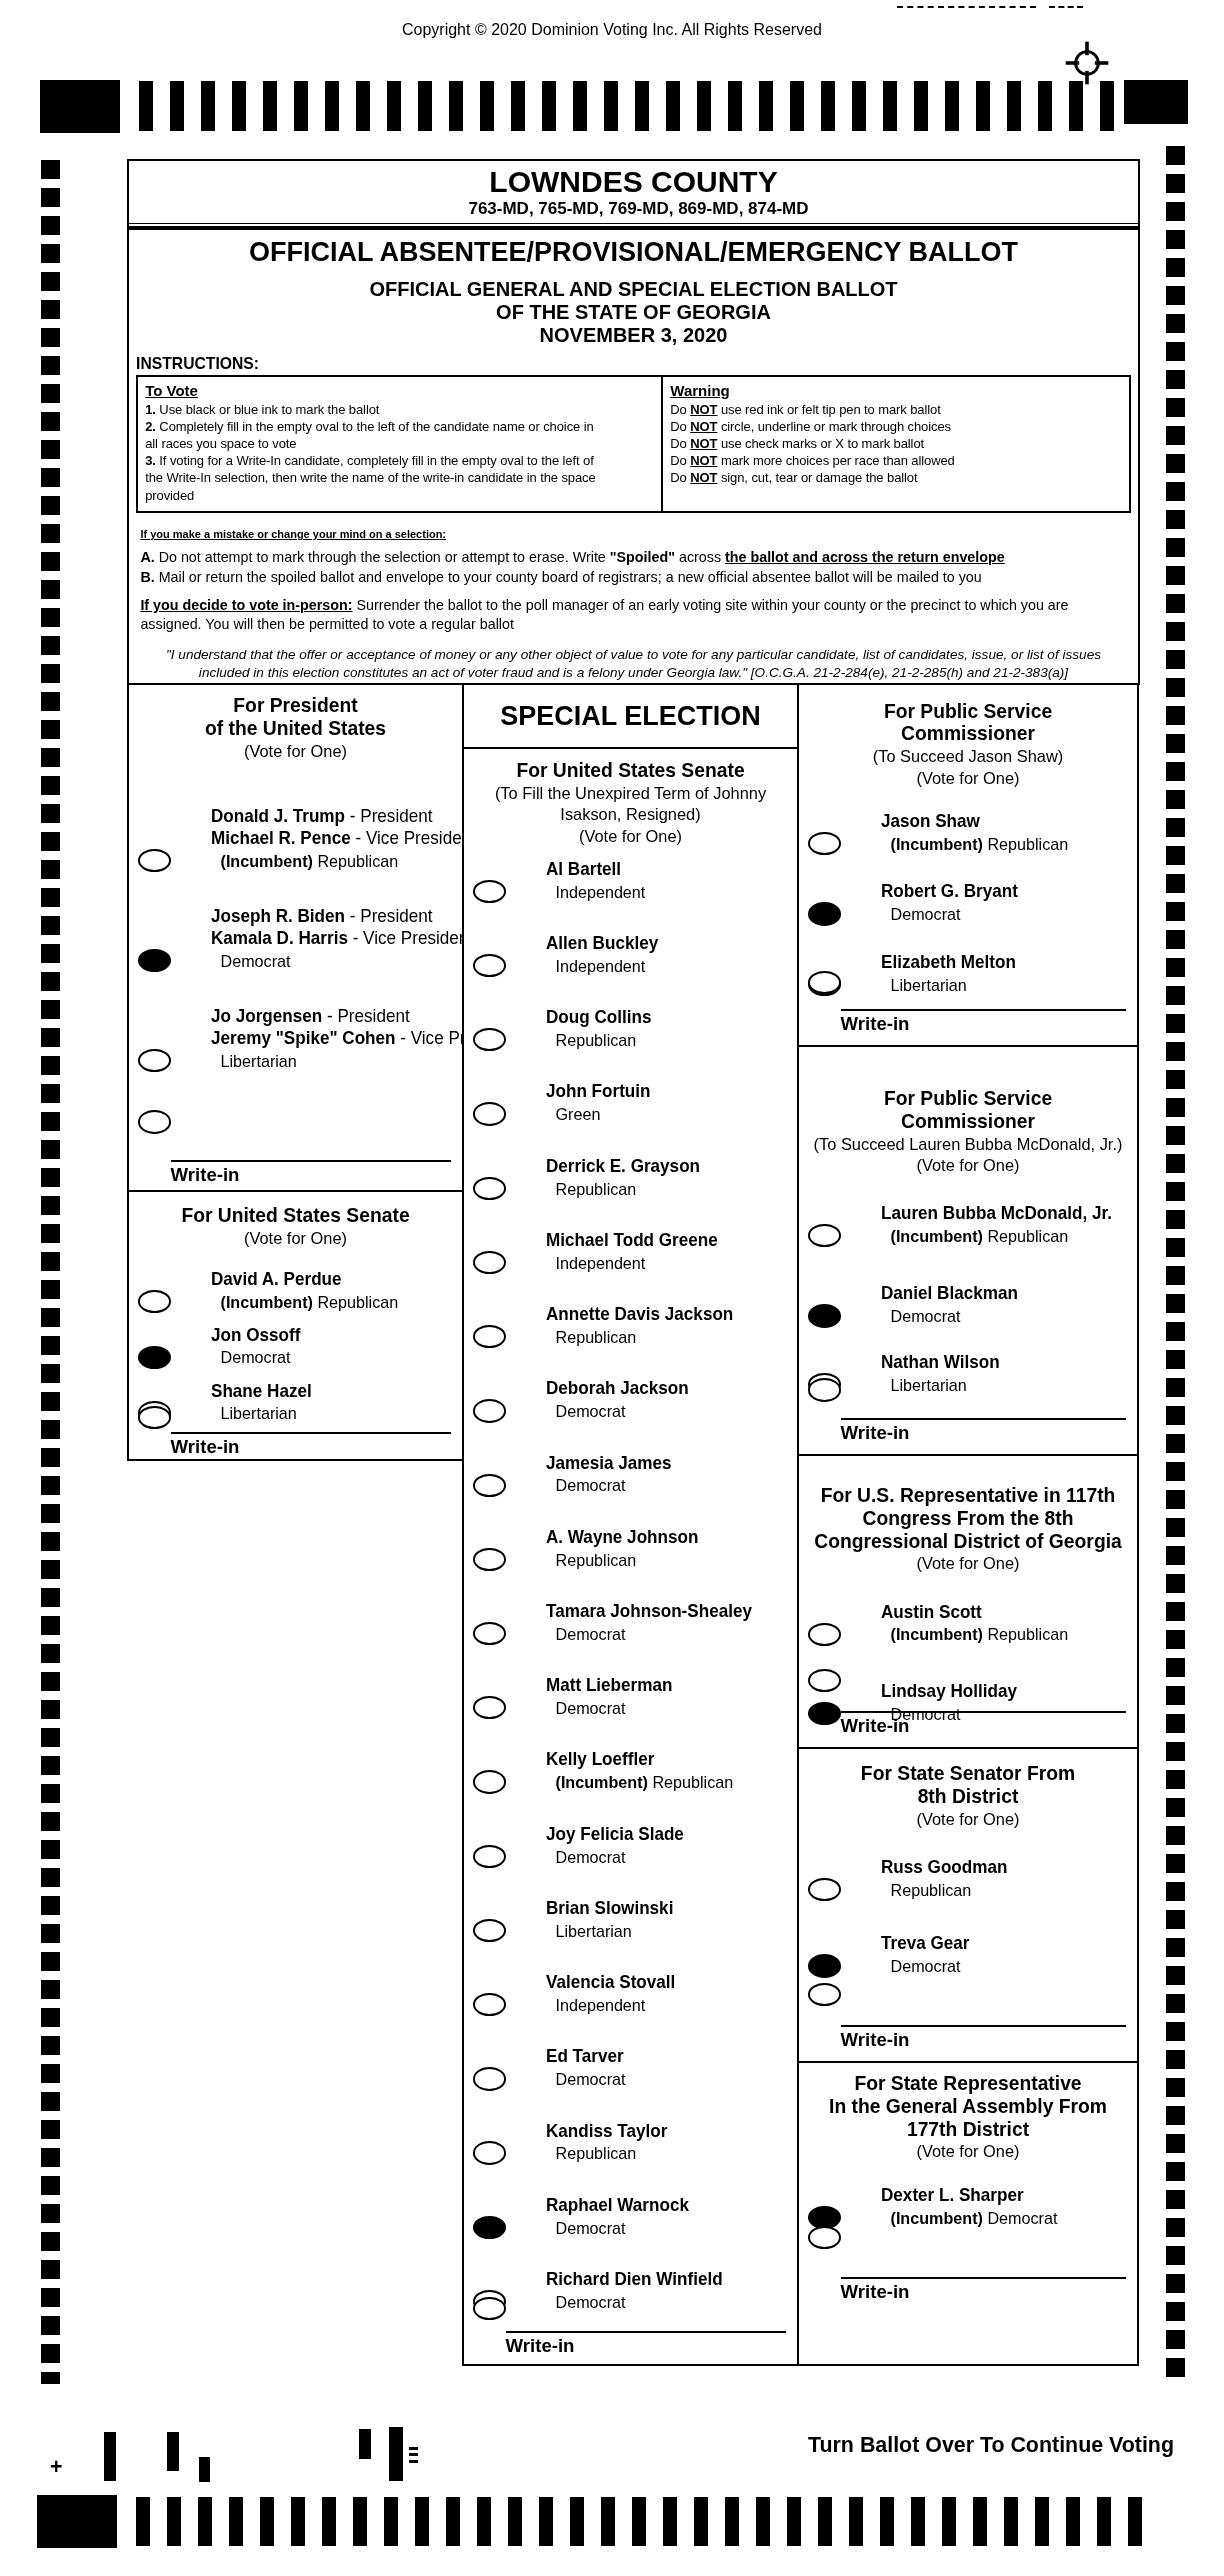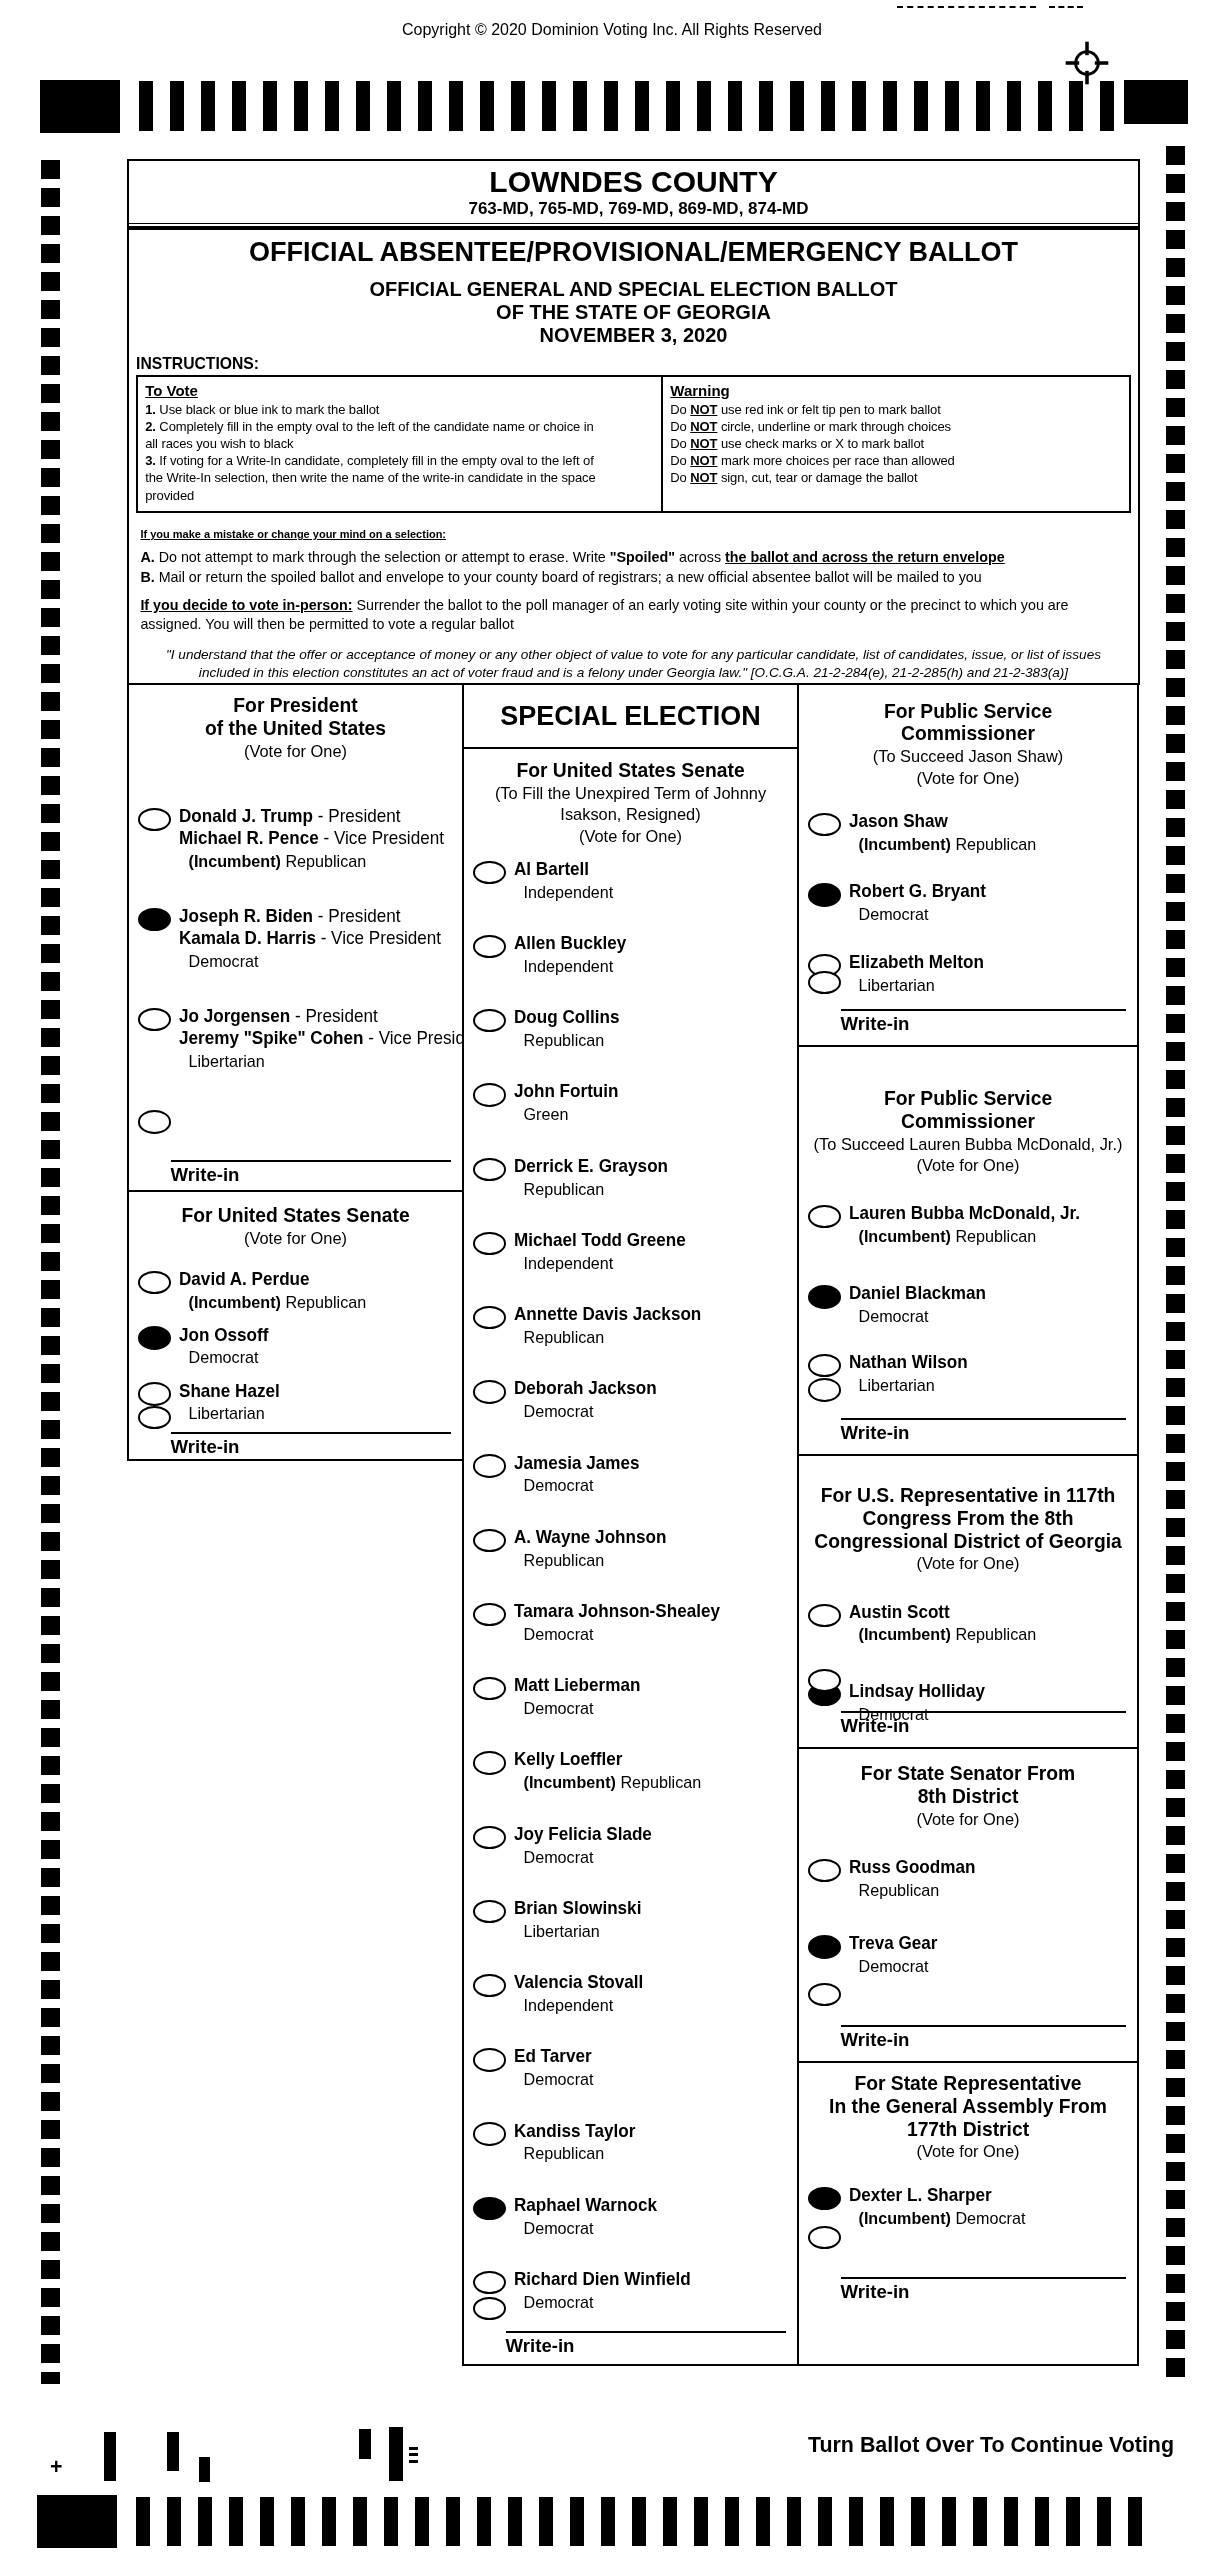--- a/index.html
+++ b/index.html
@@ -37,21 +37,21 @@
   
   .cols{position:absolute;left:127px;top:683px;width:1013px;height:1690px;}
   .col{position:absolute;top:0;border:2.1px solid #000;box-sizing:border-box;background:#fff;}
   .banner{height:64px;border-bottom:2.1px solid #000;box-sizing:border-box;display:flex;
           align-items:center;justify-content:center;font-size:27px;font-weight:bold;}
   .contest{position:relative;box-sizing:border-box;border-bottom:2.1px solid #000;overflow:hidden;}
   .contest:last-child{border-bottom:none;}
   .c-head{text-align:center;}
   .c-title{font-weight:bold;font-size:19.3px;line-height:1.18;}
   .c-sub{font-size:16.4px;line-height:1.3;}
-  .cand{display:flex;align-items:flex-start;padding-left:8.6px;}
+  .cand{display:flex;align-items:flex-end;padding-left:8.6px;gap:32px;}
   .oval{display:inline-block;flex:0 0 auto;width:29px;height:19.3px;border:2.1px solid #000;
         border-radius:50%;background:#fff;margin-top:2.9px;}
   .oval.filled{background:#000;}
   .ctext{margin-left:8.6px;}
   .cname{font-weight:bold;font-size:18.6px;line-height:1.18;white-space:nowrap;
          transform:scaleX(.92);transform-origin:left;}
   .csuf{font-weight:normal;}
   .cparty{font-size:17px;line-height:1.2;padding-left:10px;margin-top:2.9px;white-space:nowrap;
           transform:scaleX(.95);transform-origin:left;}
   .writein{position:absolute;left:8.6px;right:11.4px;}
@@ -94,21 +94,21 @@
 
     <div class="ibox">
       <div class="ileft">
         <div class="ititle">To Vote</div>
         <div>
             <div class="iv-item">
               <div><span class="b">1. </span><span>Use black or blue ink to mark the ballot</span></div>
             </div>
             <div class="iv-item">
               <div><span class="b">2. </span><span>Completely fill in the empty oval to the left of the candidate name or choice in</span></div>
-              <div>all races you wish to black</div>
+              <div>all races you space to vote</div>
             </div>
             <div class="iv-item">
               <div><span class="b">3. </span><span>If voting for a Write-In candidate, completely fill in the empty oval to the left of</span></div>
               <div>the Write-In selection, then write the name of the write-in candidate in the space</div>
               <div>provided</div>
             </div>
           </div>
       </div>
       <div class="iright">
         <div class="ititle">Warning</div>

